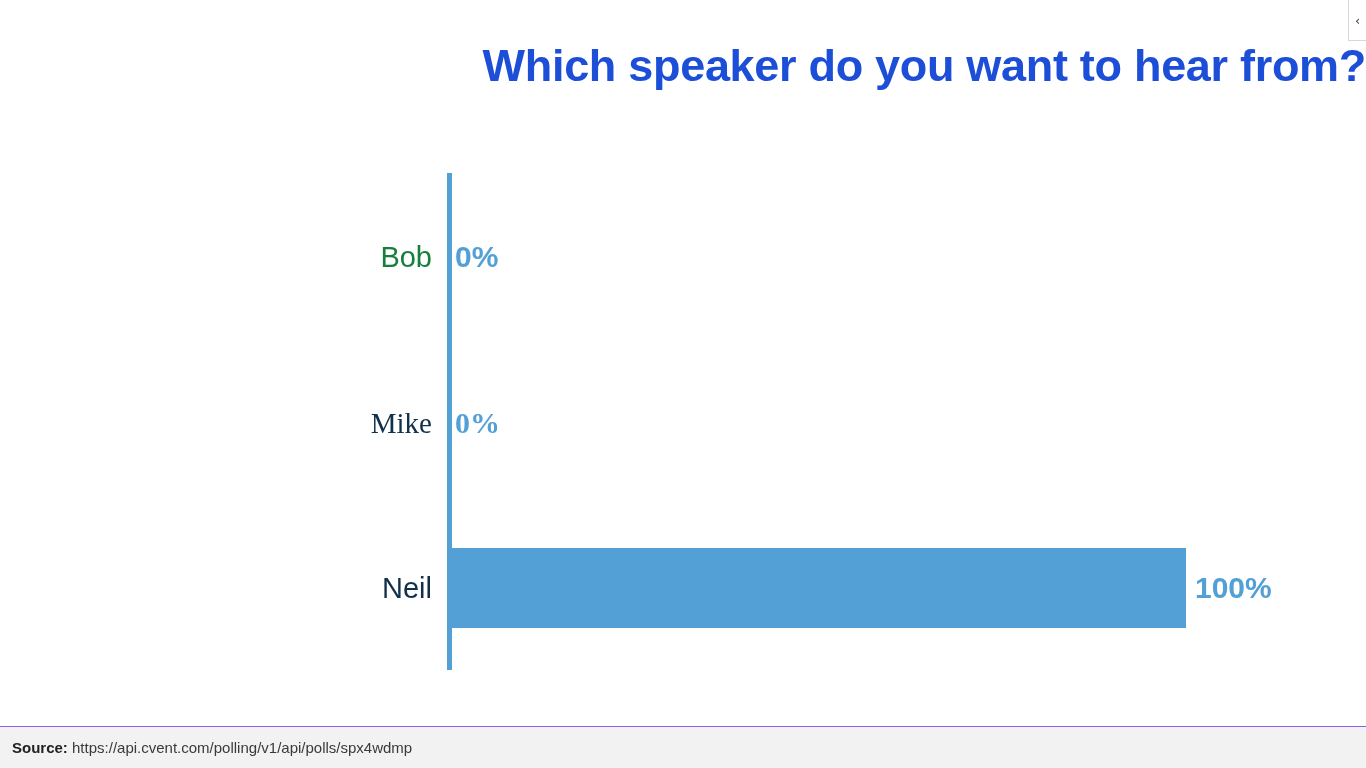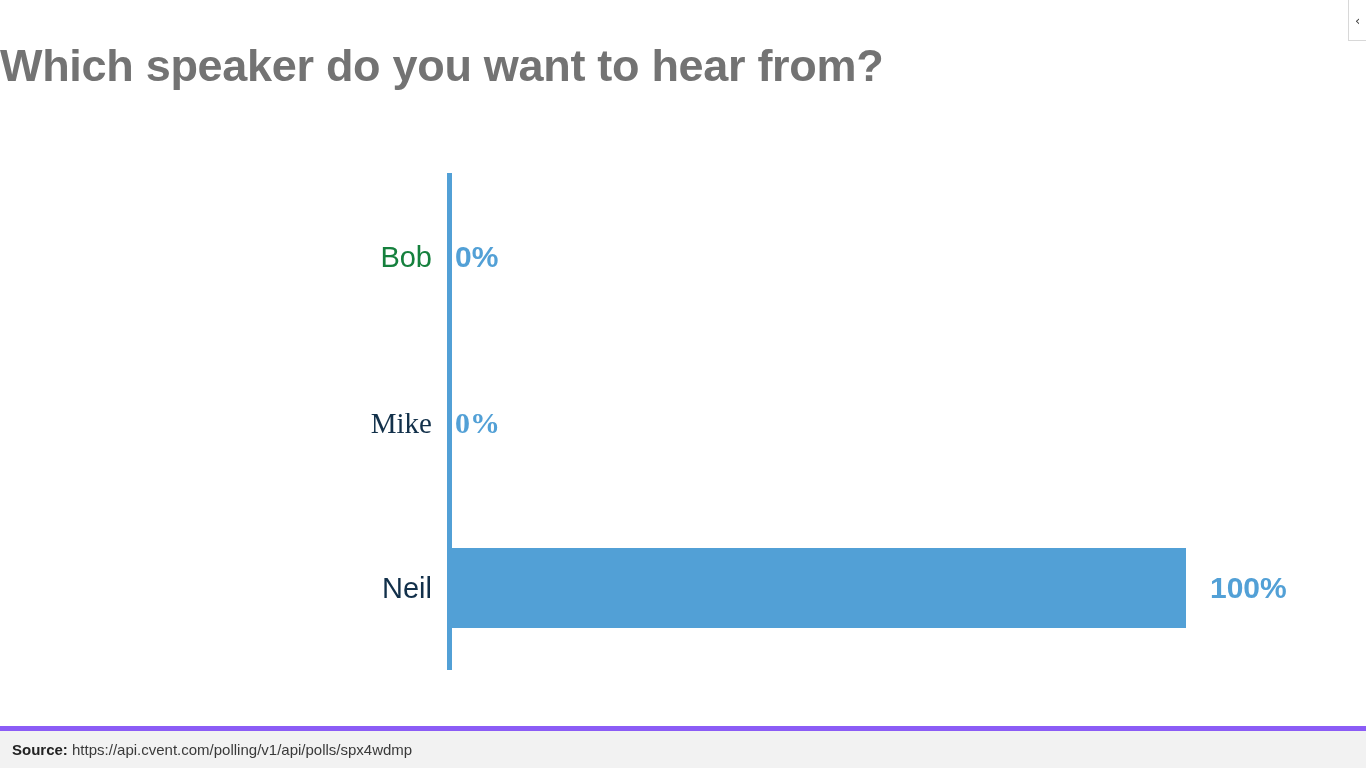--- a/index.html
+++ b/index.html
@@ -37,24 +37,24 @@
     color: #3c3c3c;
     font-family: "DejaVu Sans", sans-serif;
   }
 
   
   .slide-title {
     position: absolute;
     top: 40px;
     left: 0;
     width: 1366px;
-    text-align: left;
+    text-align: right;
     font-size: 45px;
     font-weight: bold;
-    color: #737373;
+    color: #1d4ed8;
     letter-spacing: -0.3px;
     line-height: 1.15;
     white-space: nowrap;
   }
 
   
   .chart-area {
     position: absolute;
     left: 0;
     top: 150px;
@@ -110,32 +110,32 @@
 
   .value-label {
     font-size: 30px;
     font-weight: bold;
     color: #52a0d6;
     line-height: 1;
     white-space: nowrap;
     margin-left: 3px;
   }
   .value-label.has-bar {
-    margin-left: 24px;
+    margin-left: 9px;
   }
 
   
   .source-bar {
     position: absolute;
     left: 0;
     bottom: 0;
     width: 1366px;
     height: 42px;
     background: #f2f2f2;
-    border-top: 5px solid #8b5cf6;
+    border-top: 1px solid #8b5cf6;
     box-sizing: border-box;
     display: flex;
     align-items: center;
   }
   .source-text {
     margin-left: 12px;
     font-size: 15px;
     color: #333333;
     white-space: nowrap;
   }

